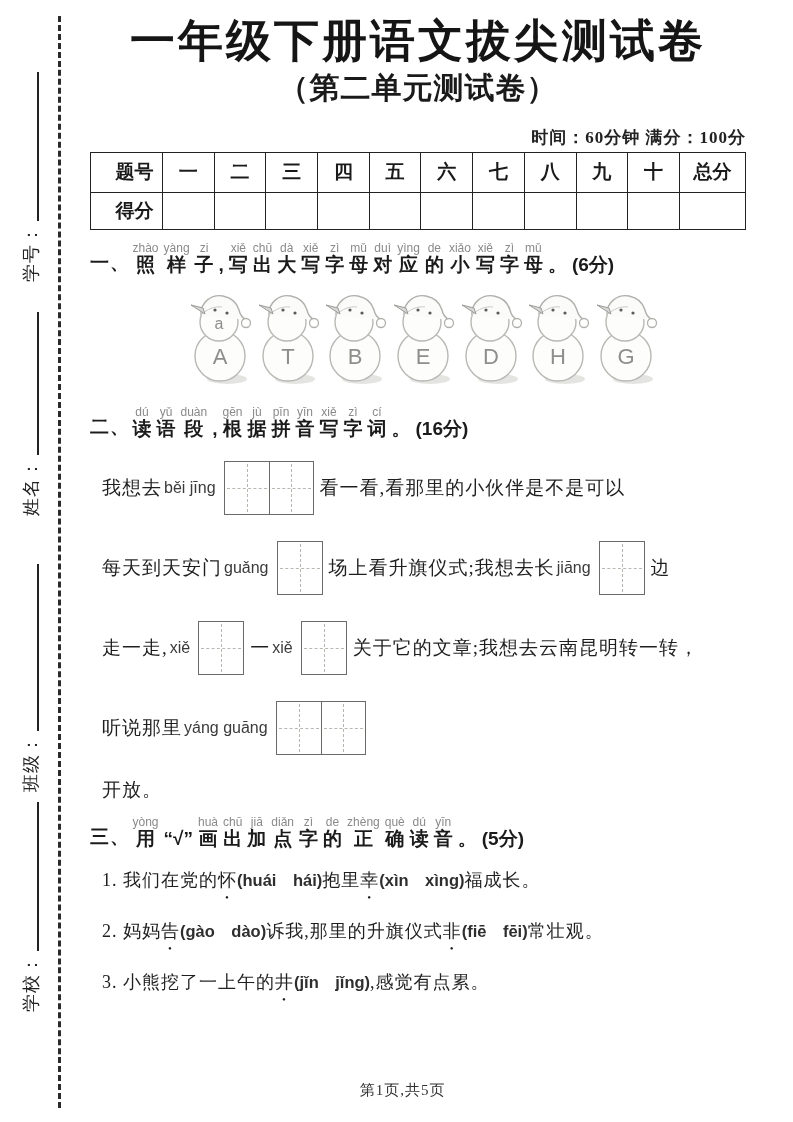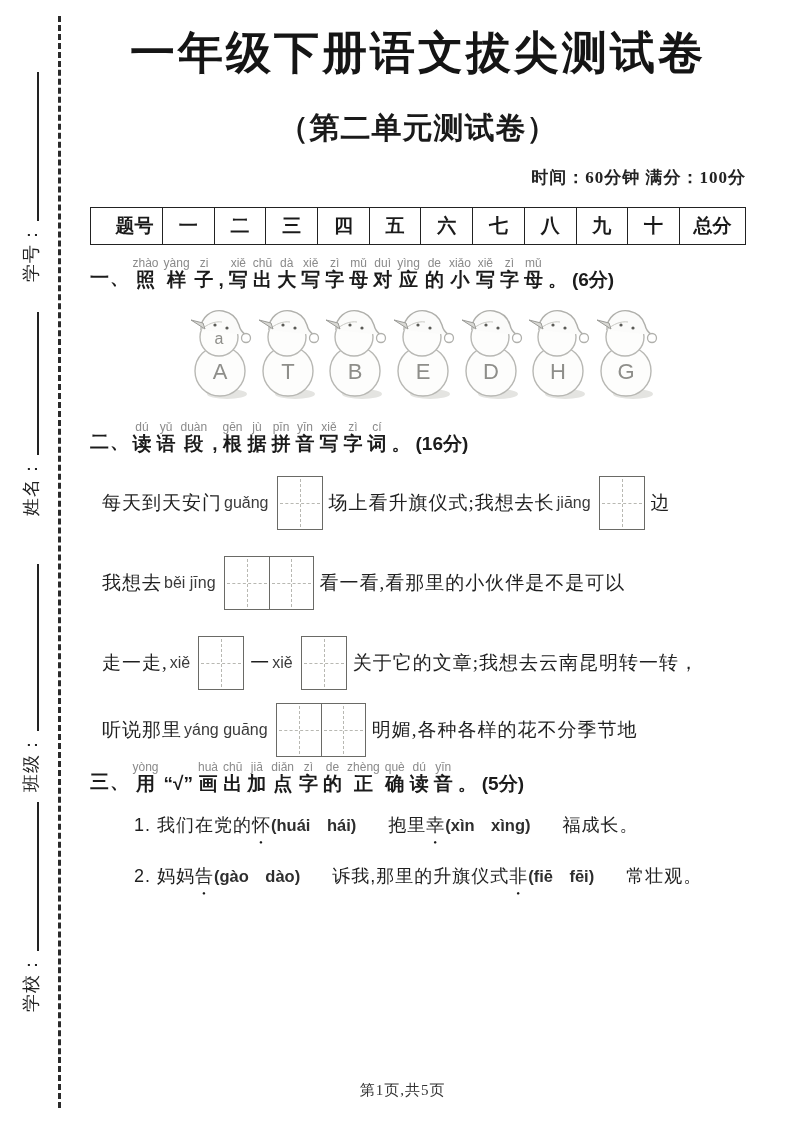--- a/index.html
+++ b/index.html
@@ -20,32 +20,32 @@
     display:flex; align-items:flex-end;
     font-size:18px; color:#222; letter-spacing:1px;
   }
   .sg .sg-label { white-space:nowrap; padding-bottom:1px; }
   .sg .sg-line { flex:1; border-bottom:2px solid #222; margin:0 2px 5px 4px; }
   .sg1 { top:282px;  width:212px; }
   .sg2 { top:516px;  width:206px; }
   .sg3 { top:792px;  width:230px; }
   .sg4 { top:1012px; width:212px; }
   
-  .content { position:absolute; left:90px; top:28px; width:656px; }
+  .content { position:absolute; left:90px; top:16px; width:656px; }
   .title {
     text-align:center; font-size:45px; font-weight:700; letter-spacing:3px;
     color:#151515; line-height:1.15;
   }
   .subtitle {
     text-align:center; font-size:30px; font-weight:700; letter-spacing:1px;
-    margin-top:28px; color:#1a1a1a;
+    margin-top:0; color:#1a1a1a;
   }
   .meta {
     text-align:right; font-size:17px; font-weight:700; margin-top:17px;
-    margin-bottom:18px; letter-spacing:1px; color:#222;
+    margin-bottom:3px; letter-spacing:1px; color:#222;
   }
   
   table.score { width:100%; border-collapse:collapse; table-layout:fixed; }
   table.score td {
     border:1.6px solid #222; text-align:center; vertical-align:middle;
     font-size:19px; font-weight:700; color:#1a1a1a;
     font-family:"Liberation Serif","DejaVu Serif",serif;
   }
   table.score tr:first-child td { height:40px; }
   table.score tr:last-child td { height:37px; }
@@ -93,21 +93,21 @@
   .tzg-cell::after {
     content:""; position:absolute; top:50%; left:2px; right:2px; height:0;
     border-top:1px dashed #b8b8b2;
   }
   
   .q3-items { margin:16px 0 0 12px; }
   .q3-item {
     font-size:18px; color:#1f1f1f; margin-bottom:27px; letter-spacing:1px;
     white-space:pre-wrap;
   }
-  .q3-item .cn { font-family:Liberation Sans, sans-serif;margin-left:32px; }
+  .q3-item .cn { font-family:Liberation Serif, serif; }
   .q3-item .py {
     font-family:"Liberation Sans","DejaVu Sans",sans-serif;
     font-size:16.5px; letter-spacing:0; color:#2e2e2e;font-weight:bold;
   }
   .q3-item .dotted { position:relative; font-family:"Liberation Serif","DejaVu Serif",serif; }
   .q3-item .dotted::after {
     content:"•"; position:absolute; left:50%; transform:translateX(-50%);
     bottom:-13px; font-size:11px; color:#1a1a1a;
   }
   
@@ -156,20 +156,34 @@
             <td>三</td>
             <td>四</td>
             <td>五</td>
             <td>六</td>
             <td>七</td>
             <td>八</td>
             <td>九</td>
             <td>十</td>
             <td class="total">总分</td>
           </tr>
+        <tr id="score-value-row">
+          <td class="rowhead">得分</td>
+        <td></td>
+            <td></td>
+            <td></td>
+            <td></td>
+            <td></td>
+            <td></td>
+            <td></td>
+            <td></td>
+            <td></td>
+            <td></td>
+            <td class="total"></td>
+          </tr>
       </tbody>
     </table>
 
     <div class="q-heading">
       <span class="prefix">一、</span>
       <span id="q1-ruby"><ruby><span>照</span><rt>zhào</rt></ruby><ruby><span>样</span><rt>yàng</rt></ruby><ruby><span>子</span><rt>zi</rt></ruby><ruby><span>,</span><rt></rt></ruby><ruby><span>写</span><rt>xiě</rt></ruby><ruby><span>出</span><rt>chū</rt></ruby><ruby><span>大</span><rt>dà</rt></ruby><ruby><span>写</span><rt>xiě</rt></ruby><ruby><span>字</span><rt>zì</rt></ruby><ruby><span>母</span><rt>mǔ</rt></ruby><ruby><span>对</span><rt>duì</rt></ruby><ruby><span>应</span><rt>yìng</rt></ruby><ruby><span>的</span><rt>de</rt></ruby><ruby><span>小</span><rt>xiǎo</rt></ruby><ruby><span>写</span><rt>xiě</rt></ruby><ruby><span>字</span><rt>zì</rt></ruby><ruby><span>母</span><rt>mǔ</rt></ruby><ruby><span>。</span><rt></rt></ruby><ruby><span>(6分)</span><rt></rt></ruby></span>
     </div>
     <div class="snowmen-row" id="snowmen-row">
         <div><svg class="snowman" viewBox="0 0 64 96">
             <ellipse cx="37" cy="89" rx="20" ry="5" fill="#e4e4e1"></ellipse>
@@ -263,70 +277,73 @@
             <text x="30" y="74" class="sm-body-letter">G</text>
           </svg></div>
       </div>
 
     <div class="q-heading" style="margin-top:16px;">
       <span class="prefix">二、</span>
       <span id="q2-ruby"><ruby><span>读</span><rt>dú</rt></ruby><ruby><span>语</span><rt>yǔ</rt></ruby><ruby><span>段</span><rt>duàn</rt></ruby><ruby><span>,</span><rt></rt></ruby><ruby><span>根</span><rt>gēn</rt></ruby><ruby><span>据</span><rt>jù</rt></ruby><ruby><span>拼</span><rt>pīn</rt></ruby><ruby><span>音</span><rt>yīn</rt></ruby><ruby><span>写</span><rt>xiě</rt></ruby><ruby><span>字</span><rt>zì</rt></ruby><ruby><span>词</span><rt>cí</rt></ruby><ruby><span>。</span><rt></rt></ruby><ruby><span>(16分)</span><rt></rt></ruby></span>
     </div>
     <div class="q2-lines" id="q2-lines">
         <div class="q2-line">
+          <span class="cn">我想去 </span>
+          <span class="py">běi jīng</span>
+          <div class="tzg">
+            <div class="tzg-cell"></div>
+            <div class="tzg-cell"></div>
+          </div>
+          <span class="cn">看一看,看那里的小伙伴是不是可以</span>
+        </div>
+        <div class="q2-line">
           <span class="cn">每天到天安门 </span>
           <span class="py">guǎng</span>
           <div class="tzg">
             <div class="tzg-cell"></div>
           </div>
           <span class="cn">场上看升旗仪式;我想去长 </span>
           <span class="py">jiāng</span>
           <div class="tzg">
             <div class="tzg-cell"></div>
           </div>
           <span class="cn">边</span>
         </div>
         <div class="q2-line">
-          <span class="cn">我想去 </span>
-          <span class="py">běi jīng</span>
-          <div class="tzg">
-            <div class="tzg-cell"></div>
-            <div class="tzg-cell"></div>
-          </div>
-          <span class="cn">看一看,看那里的小伙伴是不是可以</span>
-        </div>
-        <div class="q2-line">
           <span class="cn">走一走,</span>
           <span class="py">xiě</span>
           <div class="tzg">
             <div class="tzg-cell"></div>
           </div>
           <span class="cn">一 </span>
           <span class="py">xiě</span>
           <div class="tzg">
             <div class="tzg-cell"></div>
           </div>
           <span class="cn">关于它的文章;我想去云南昆明转一转，</span>
         </div>
         <div class="q2-line">
           <span class="cn">听说那里 </span>
           <span class="py">yáng guāng</span>
           <div class="tzg">
             <div class="tzg-cell"></div>
             <div class="tzg-cell"></div>
           </div>
-          <span class="cn">明媚,各种各样的花不分季节地</span>
+        </div>
+        <div class="q2-line">
+          <span class="cn">开放。</span>
         </div>
       </div>
 
     <div class="q-heading" style="margin-top:4px;">
       <span class="prefix">三、</span>
       <span id="q3-ruby"><ruby><span>用</span><rt>yòng</rt></ruby><ruby><span>“√”</span><rt></rt></ruby><ruby><span>画</span><rt>huà</rt></ruby><ruby><span>出</span><rt>chū</rt></ruby><ruby><span>加</span><rt>jiā</rt></ruby><ruby><span>点</span><rt>diǎn</rt></ruby><ruby><span>字</span><rt>zì</rt></ruby><ruby><span>的</span><rt>de</rt></ruby><ruby><span>正</span><rt>zhèng</rt></ruby><ruby><span>确</span><rt>què</rt></ruby><ruby><span>读</span><rt>dú</rt></ruby><ruby><span>音</span><rt>yīn</rt></ruby><ruby><span>。</span><rt></rt></ruby><ruby><span>(5分)</span><rt></rt></ruby></span>
     </div>
     <div class="q3-items" id="q3-items">
         <div class="q3-item"><span class="cn">1. 我们在党的</span><span class="dotted">怀</span><span class="py">(huái　hái)</span><span class="cn">抱里</span><span class="dotted">幸</span><span class="py">(xìn　xìng)</span><span class="cn">福成长。</span></div>
         <div class="q3-item"><span class="cn">2. 妈妈</span><span class="dotted">告</span><span class="py">(gào　dào)</span><span class="cn">诉我,那里的升旗仪式</span><span class="dotted">非</span><span class="py">(fiē　fēi)</span><span class="cn">常壮观。</span></div>
+        <div class="q3-item"><span class="cn">3. 小熊挖了一上午的</span><span class="dotted">井</span><span class="py">(jǐn　jǐng)</span><span class="cn">,感觉有点累。</span></div>
       </div>
 
   </div>
 
   <div class="footer">第1页,共5页</div>
 </div>
 
 </body></html>

